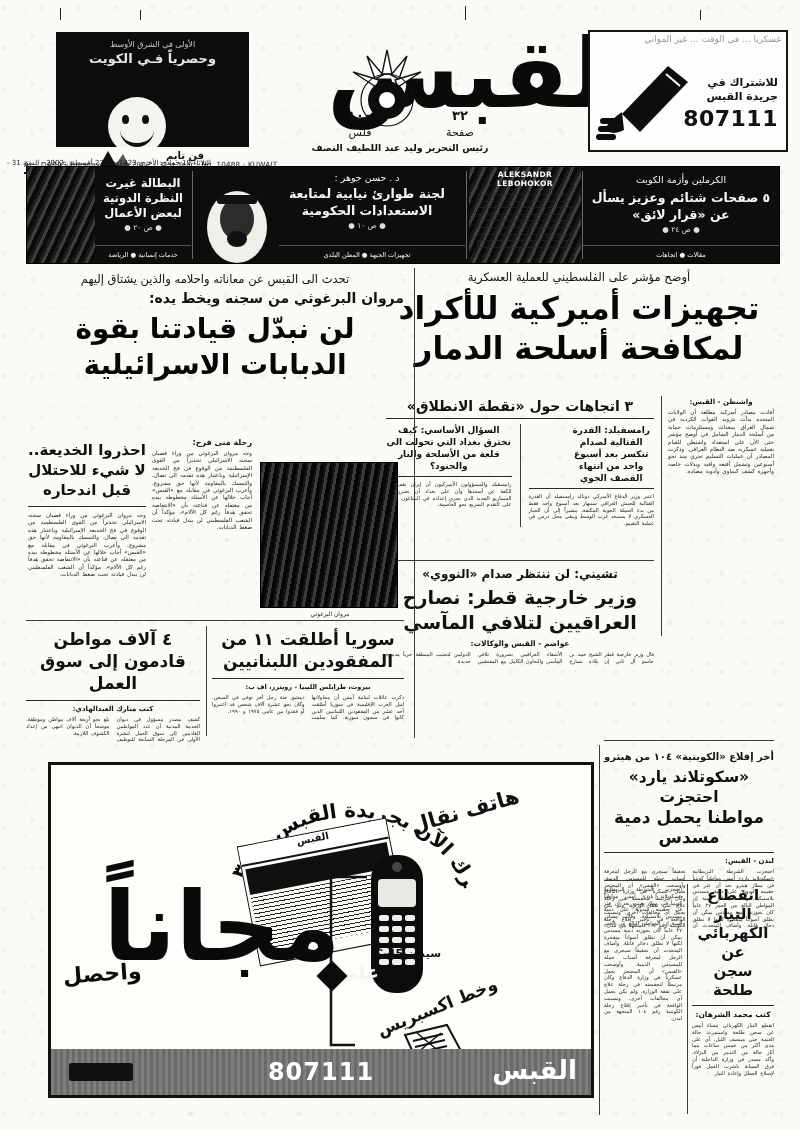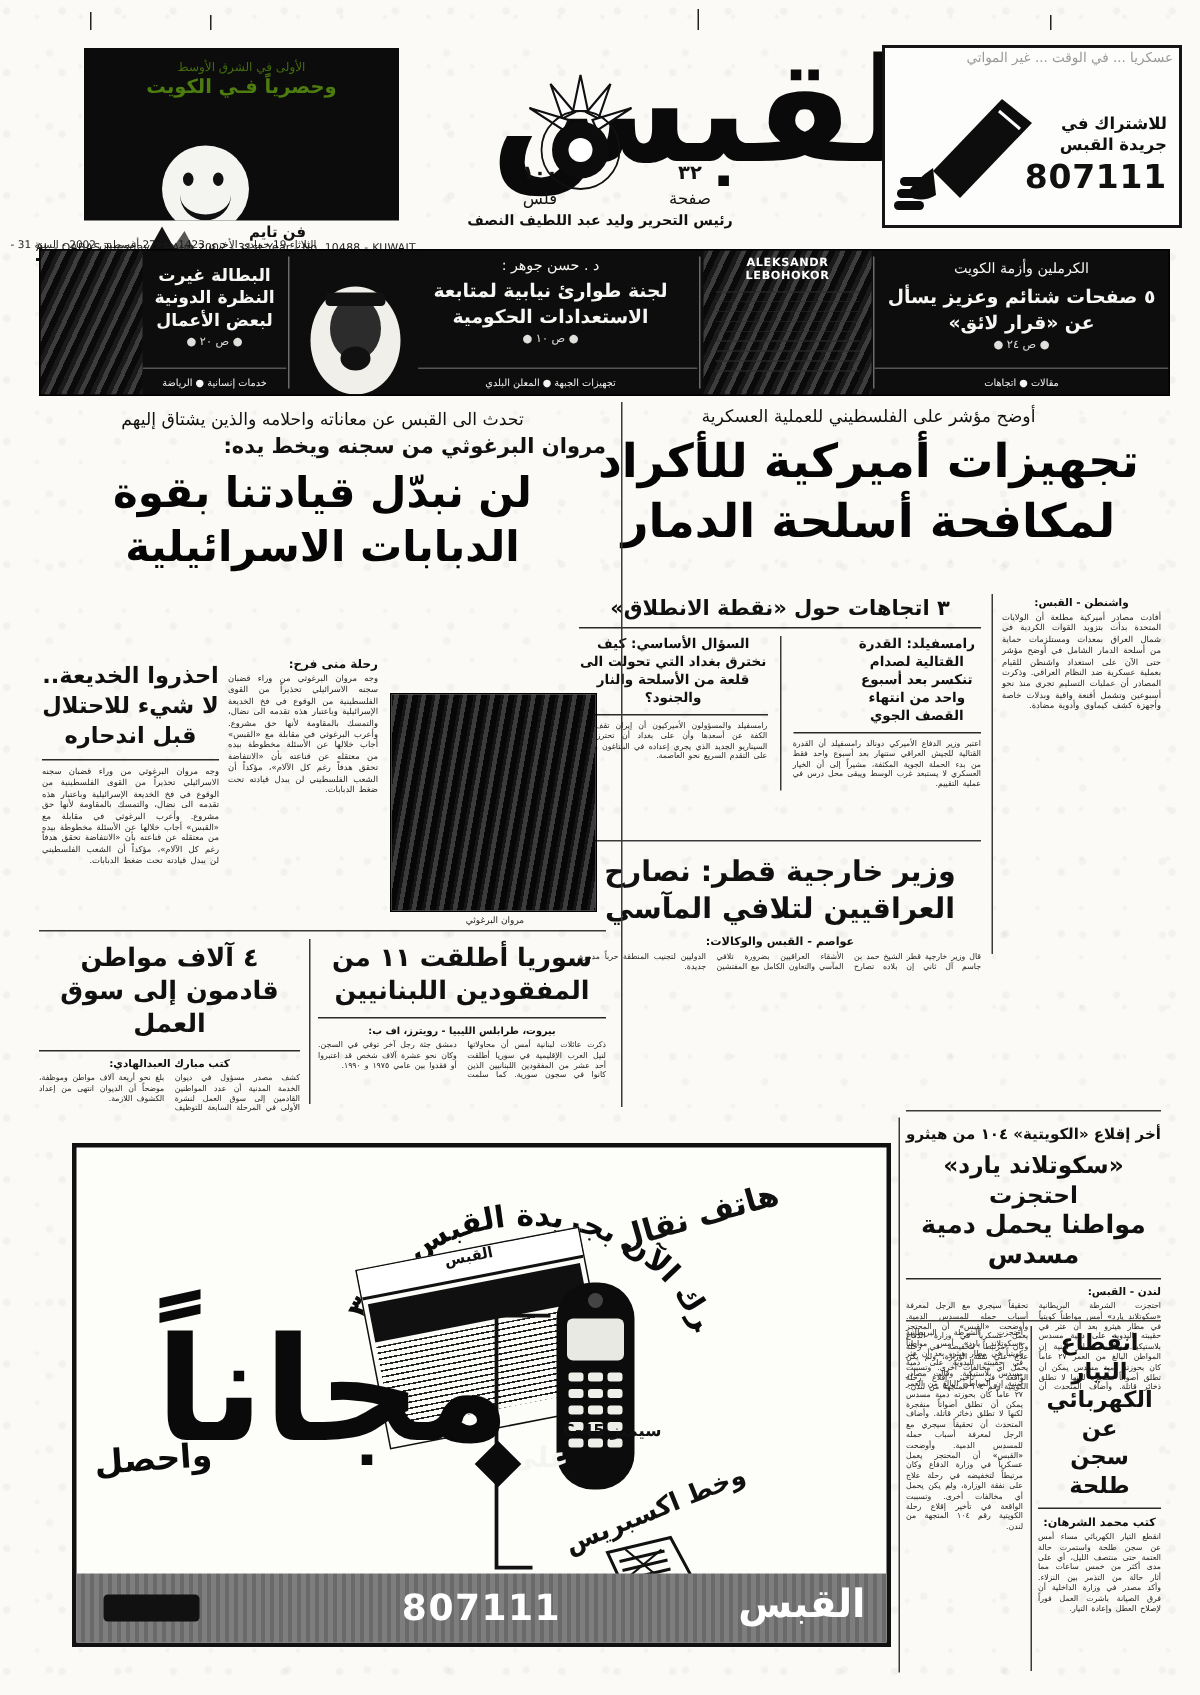--- a/index.html
+++ b/index.html
@@ -29,22 +29,22 @@
   .logo-wrap{position:absolute;left:415px;top:2px;width:225px;height:120px;}
   .logo-word{
     font-size:96px;line-height:96px;font-weight:bold;color:#0a0a0a;
     letter-spacing:-4px;text-align:center;direction:rtl;
     font-family:"DejaVu Sans","Liberation Sans",sans-serif;
   }
   .logo-sun{
     position:absolute;left:-72px;top:18px;width:88px;height:88px;
   }
   .masthead-ad{
-    position:absolute;left:56px;top:8px;width:210px;height:115px;
-    background:#0c0c0c;color:#4d7c0f;overflow:hidden;
+    position:absolute;left:56px;top:8px;width:193px;height:115px;
+    background:#0c0c0c;color:#e5e5e5;overflow:hidden;
   }
   .masthead-ad .ad-l1{font-size:8px;text-align:center;padding-top:8px;opacity:.85;}
   .masthead-ad .ad-l2{font-size:13px;font-weight:bold;text-align:center;margin-top:2px;}
   .smiley{
     position:absolute;left:52px;bottom:-8px;width:58px;height:58px;border-radius:50%;
     background:#f4f4f0;
   }
   .smiley .eye{position:absolute;width:7px;height:9px;border-radius:50%;background:#111;top:18px;}
   .smiley .eye.l{left:14px;} .smiley .eye.r{left:34px;}
   .smiley .mouth{position:absolute;left:12px;top:28px;width:34px;height:18px;border-bottom:4px solid #111;border-radius:0 0 34px 34px;}
@@ -285,20 +285,21 @@
       <div style="flex:1;">
         <div class="dek ar" style="font-size:9px;line-height:12px;">السؤال الأساسي: كيف نخترق بغداد التي تحولت الى قلعة من الأسلحة والنار والجنود؟</div>
         <div class="hairline" style="margin:4px 0;"></div>
         <div class="bodytext sm">رامسفيلد والمسؤولون الأميركيون أن إيران تقف في الكفة عن أسعدها وأن على بغداد أن تحترز من السيناريو الجديد الذي يجري إعداده في البنتاغون ويقوم على التقدم السريع نحو العاصمة.</div>
       </div>
     </div>
   </div>
 
   <div class="hsep" style="right:146px;top:560px;width:268px;"></div>
   <div style="position:absolute;right:146px;top:566px;width:268px;">
+    <div class="midhead ar" style="font-size:12px;">تشيني: لن ننتظر صدام «النووي»</div>
     <div class="boxhead ar" style="font-size:19px;line-height:25px;margin-top:3px;">وزير خارجية قطر: نصارح العراقيين لتلافي المآسي</div>
     <div class="byline ar" style="text-align:center;margin-top:4px;font-size:7.5px;">عواصم - القبس والوكالات:</div>
     <div class="bodytext sm" style="column-count:3;column-gap:7px;margin-top:2px;">قال وزير خارجية قطر الشيخ حمد بن جاسم آل ثاني إن بلاده تصارح الأشقاء العراقيين بضرورة تلافي المآسي والتعاون الكامل مع المفتشين الدوليين لتجنيب المنطقة حرباً مدمرة جديدة.</div>
   </div>
 
   <div class="vsep" style="left:414px;top:268px;height:470px;"></div>
   <div id="lead-left">
     <div class="hl-kick ar">تحدث الى القبس عن معاناته واحلامه والذين يشتاق إليهم</div>
     <div class="hl-sub ar" style="margin-top:3px;">مروان البرغوثي من سجنه ويخط يده:</div>
     <div class="hl-main ar" style="margin-top:4px;">لن نبدّل قيادتنا بقوة</div>

